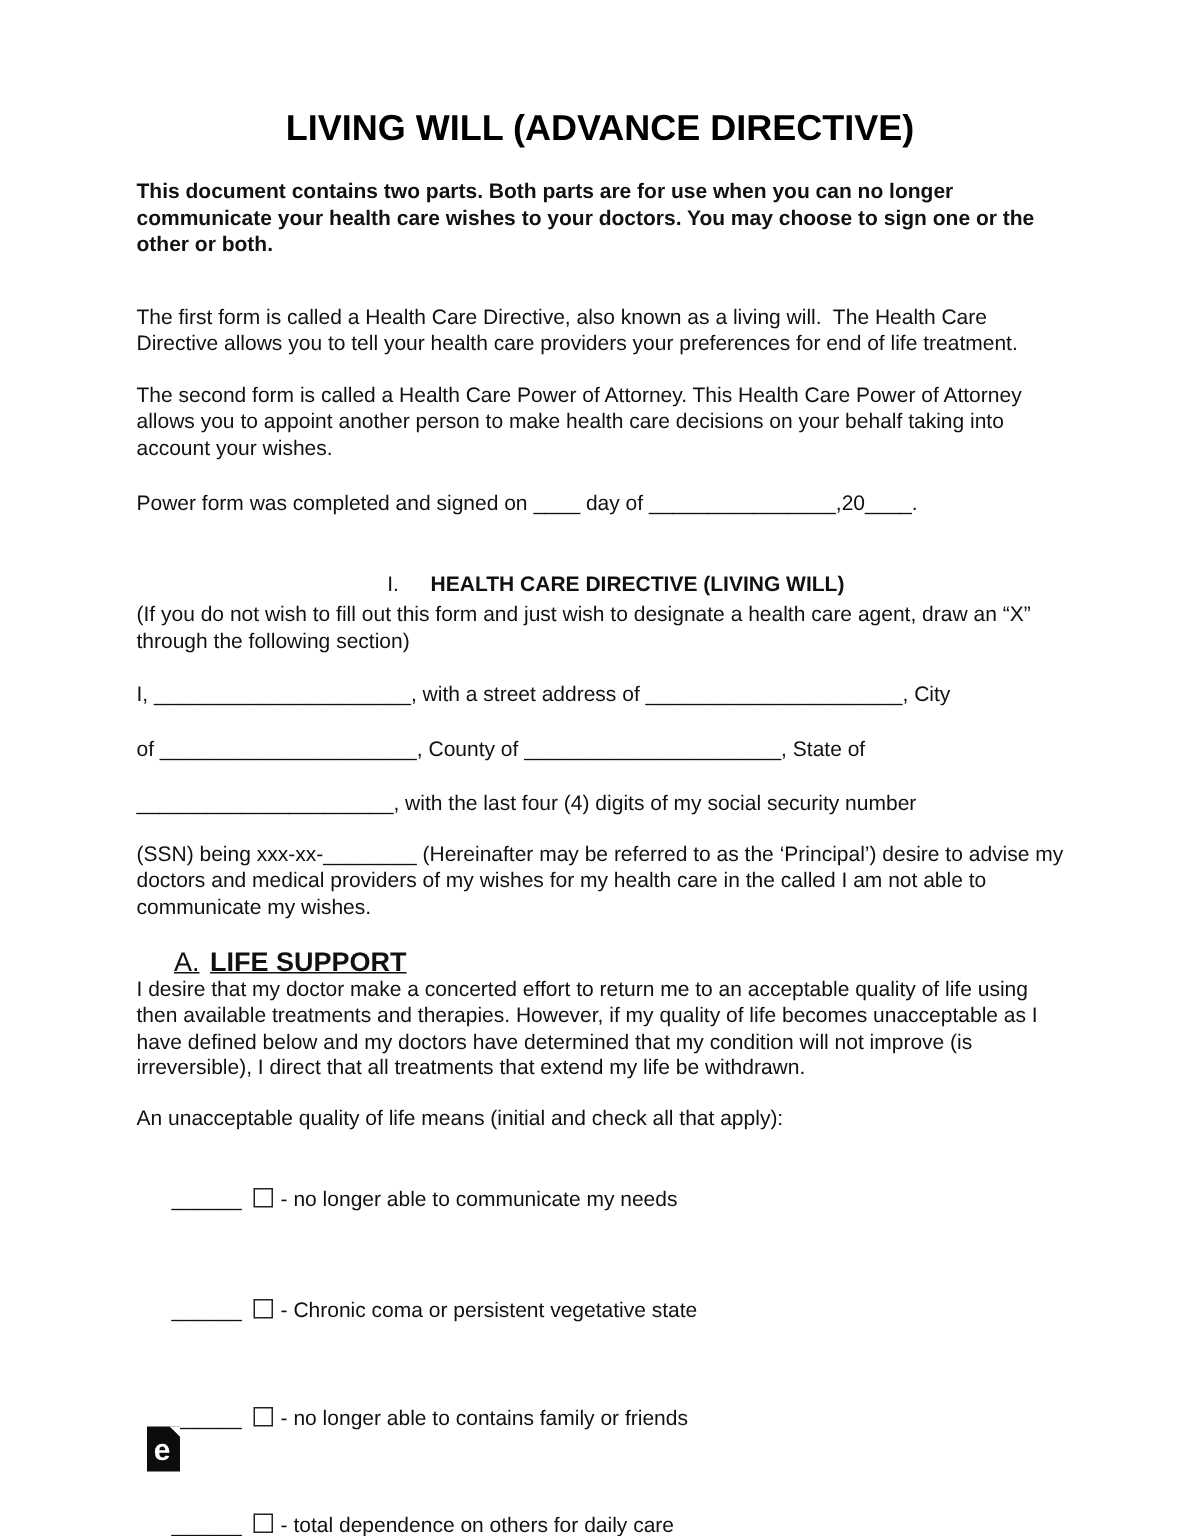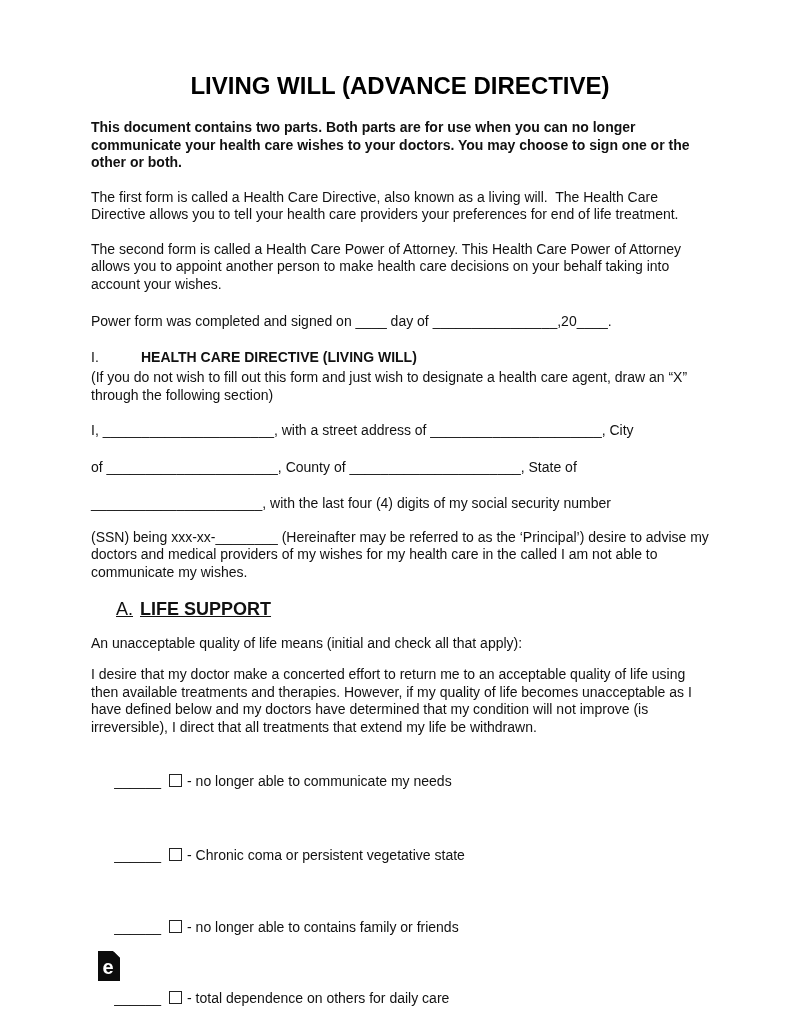--- a/index.html
+++ b/index.html
@@ -30,28 +30,29 @@
     text-align: center;
     color: #000000;
     white-space: nowrap;
   }
   .body-text {
     font-size: 14px;
     line-height: 17.5px;
     white-space: pre-wrap;
   }
   .p-intro-1 { margin-top: 19px; font-weight: bold; }
-  .p-intro-2 { margin-top: 17px; }
+  .p-intro-2 { margin-top: 31px; }
   .p-intro-3 { margin-top: 17px; }
   .p-signed  { margin-top: 20px; }
 
   .sec-heading {
-    margin-top: 18px;
+    margin-top: 36px;
     font-size: 14px;
     line-height: 17.5px;
+    text-align: center;
   }
   .sec-num {
     display: inline-block;
     width: 50px;
     font-weight: normal;
   }
   .sec-title { font-weight: bold; }
   .p-note { margin-top: 3px; }
 
   .fill-line { white-space: pre; }
@@ -148,23 +149,23 @@
 
     <div class="body-text fill-line fl-1">I, ______________________, with a street address of ______________________, City</div>
     <div class="body-text fill-line fl-2">of ______________________, County of ______________________, State of</div>
     <div class="body-text fill-line fl-3">______________________, with the last four (4) digits of my social security number</div>
 
     <p class="body-text p-ssn">(SSN) being xxx-xx-________ (Hereinafter may be referred to as the ‘Principal’) desire to advise my doctors and medical providers of my wishes for my health care in the called I am not able to communicate my wishes.</p>
 
     <div class="sub-heading">
       <span class="sub-letter">A.</span><span class="sub-title">LIFE SUPPORT</span>
     </div>
+    <p class="body-text p-life">I desire that my doctor make a concerted effort to return me to an acceptable quality of life using then available treatments and therapies. However, if my quality of life becomes unacceptable as I have defined below and my doctors have determined that my condition will not improve (is irreversible), I direct that all treatments that extend my life be withdrawn.</p>
+
     <p class="body-text p-prompt">An unacceptable quality of life means (initial and check all that apply):</p>
-
-    <p class="body-text p-life">I desire that my doctor make a concerted effort to return me to an acceptable quality of life using then available treatments and therapies. However, if my quality of life becomes unacceptable as I have defined below and my doctors have determined that my condition will not improve (is irreversible), I direct that all treatments that extend my life be withdrawn.</p>
 
     <div class="check-row cr-n">
       <span>______</span><span class="checkbox"></span><span>- no longer able to communicate my needs</span>
     </div>
     <div class="check-row cr-1">
       <span>______</span><span class="checkbox"></span><span>- Chronic coma or persistent vegetative state</span>
     </div>
     <div class="check-row cr-n">
       <span>______</span><span class="checkbox"></span><span>- no longer able to contains family or friends</span>
     </div>

